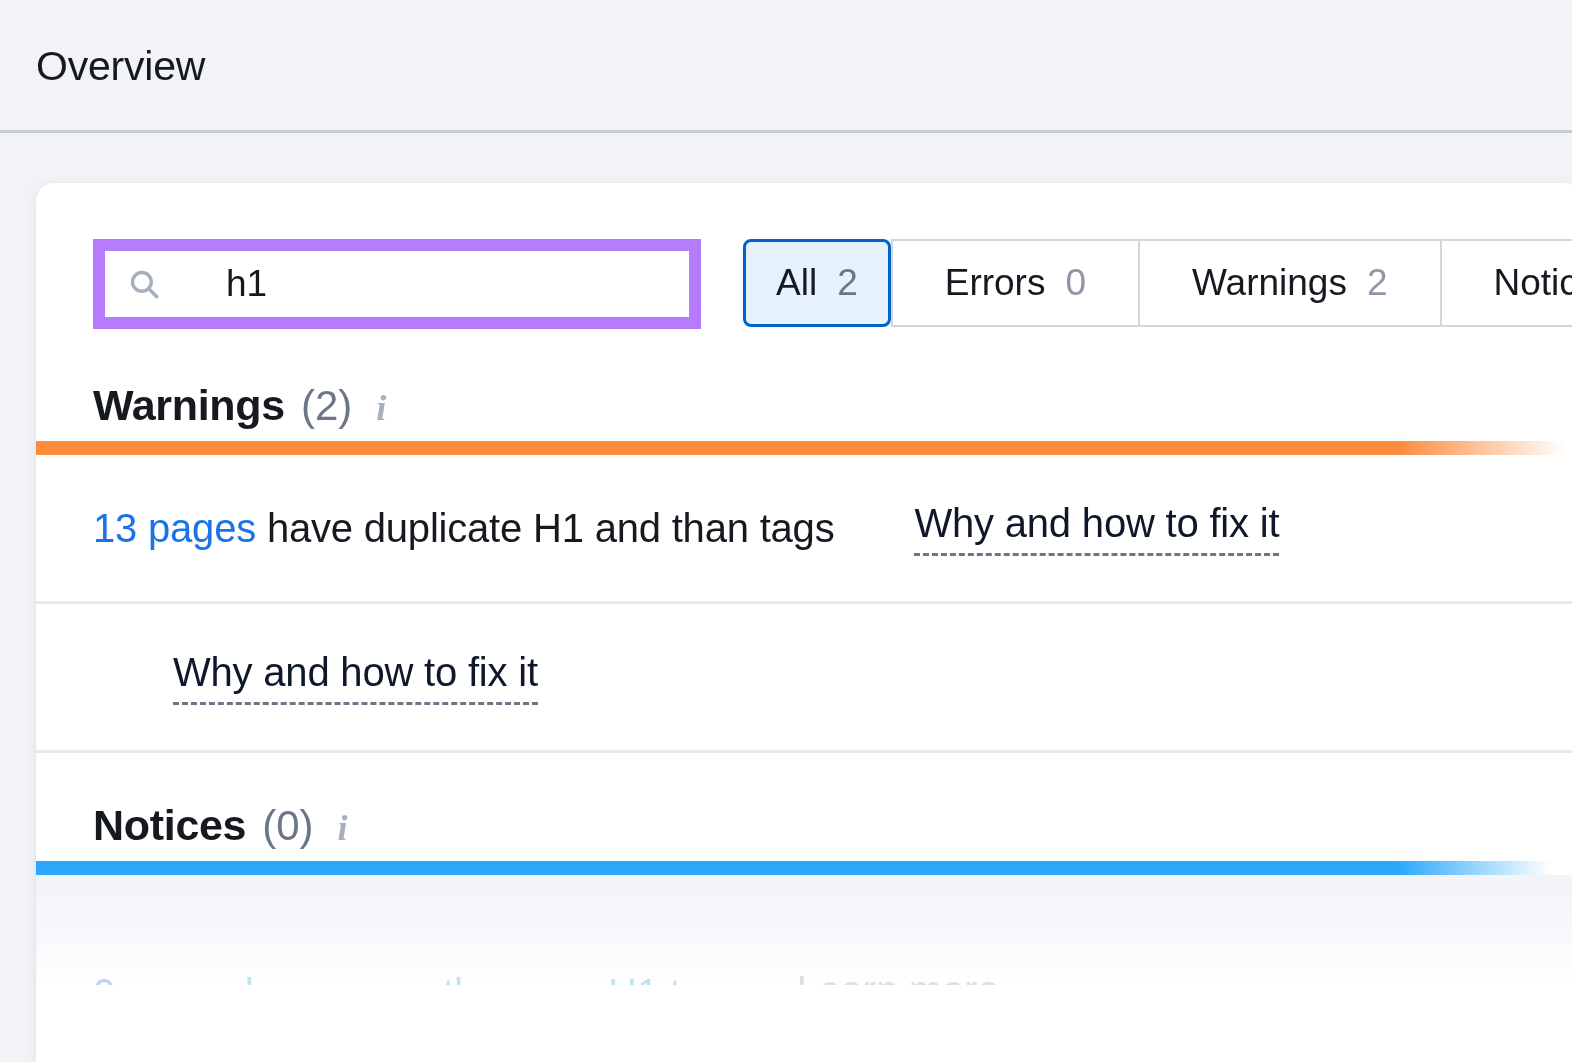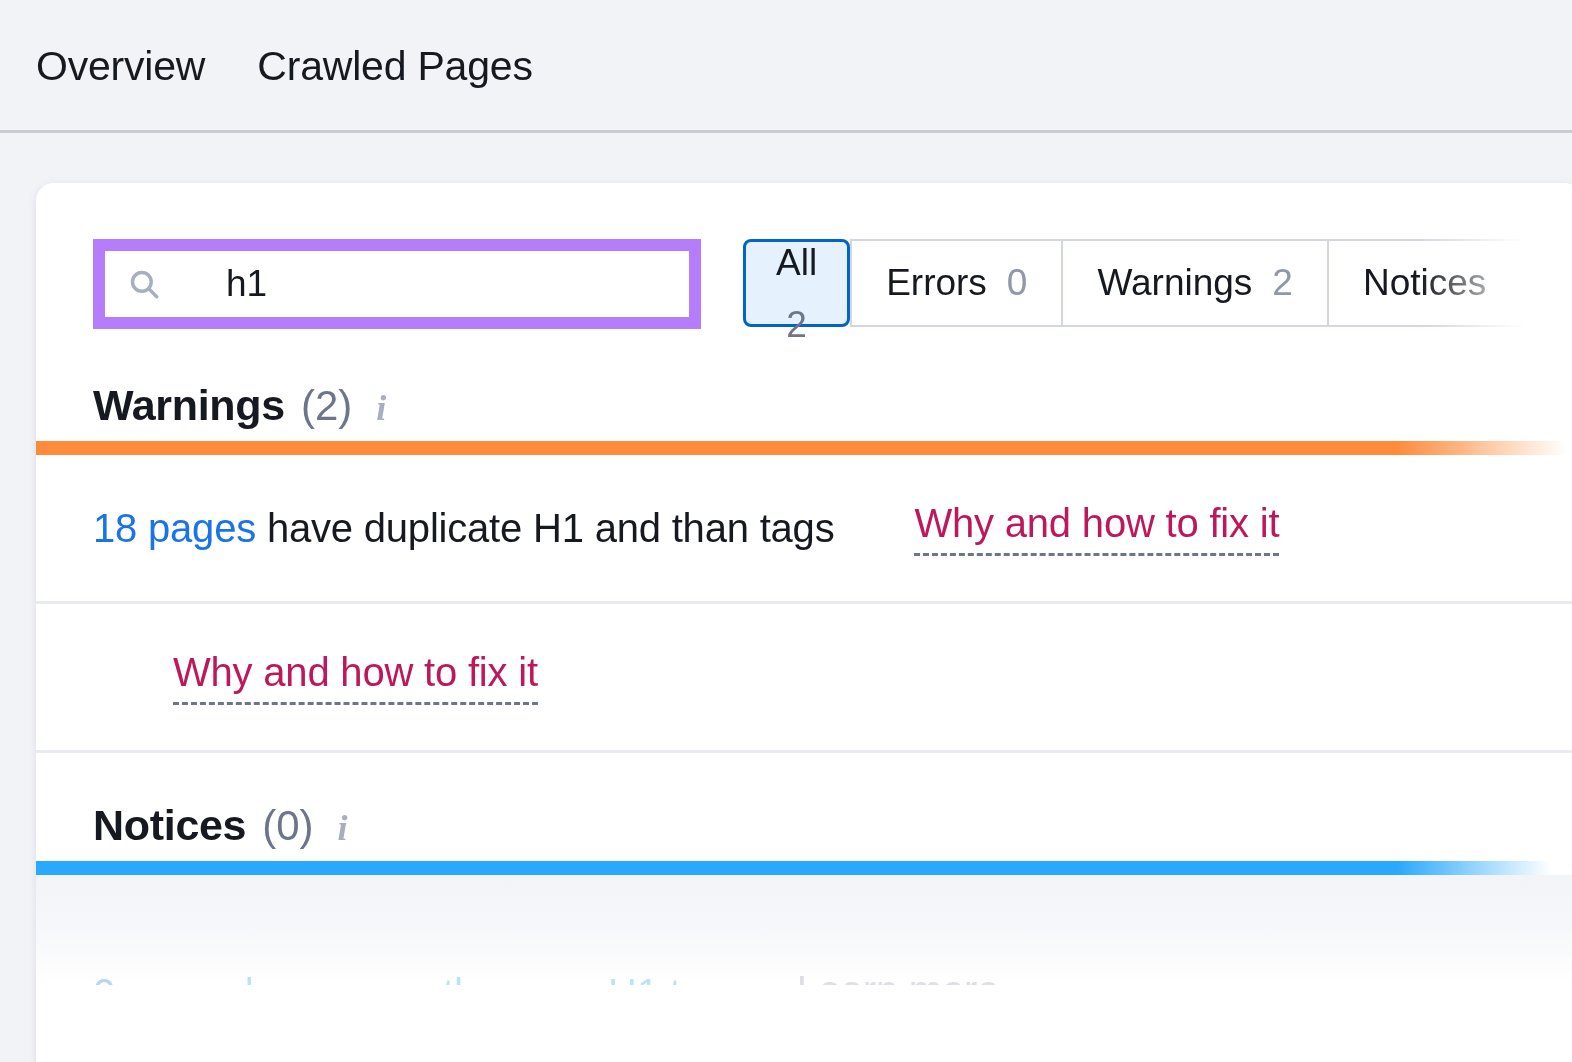--- a/index.html
+++ b/index.html
@@ -126,40 +126,39 @@
     display: flex;
     margin-left: 42px;
     height: 88px;
     flex: 0 0 auto;
     position: relative;
   }
   .seg {
     display: flex;
     align-items: center;
     gap: 20px;
-    padding: 0 34px;
+    padding: 0 52px;
     height: 88px;
     background: #fff;
     border: 2px solid #d3d6de;
     border-right-width: 0;
     font-size: 37px;
     color: #16191f;
     white-space: nowrap;
     cursor: pointer;
   }
   .seg:first-child { border-radius: 8px 0 0 8px; }
   .seg:last-child  { border-right-width: 2px; border-radius: 0 8px 8px 0; }
   .seg .seg-count { color: #8f97a8; }
   .seg.selected {
     background: #e5f2fd;
     border: 3px solid #0064c8;
     border-radius: 8px;
     z-index: 3;
     padding: 0 30px;
-    flex-direction: column;
   }
   .seg.selected .seg-count { color: #6d7688; }
 
   .seg-fade {
     position: absolute;
     top: 0; right: 0;
     width: 120px;
     height: 100%;
     background: linear-gradient(to right, rgba(255,255,255,0) 0%, #ffffff 88%);
     pointer-events: none;
@@ -220,21 +219,21 @@
     white-space: nowrap;
     letter-spacing: -0.2px;
   }
   .issue-link {
     color: #1a73e8;
     cursor: pointer;
   }
   .fix-link {
     margin-left: 80px;
     font-size: 40px;
-    color: #be185d;
+    color: #0f172a;
     border-bottom: 3px dashed #6d7688;
     padding-bottom: 7px;
     cursor: pointer;
     white-space: nowrap;
     letter-spacing: -0.2px;
   }
 
   
   .faded-zone {
     position: relative;
@@ -256,23 +255,20 @@
     color: #8f97a8;
     margin-left: 72px;
   }
 </style>
 </head>
 <body>
 
 <div class="nav-tabs">
   <div class="nav-tab">
     <span>Overview</span>
-  </div>
-  <div class="nav-tab">
-    <span>Crawled Pages</span>
   </div>
 </div>
 
 <div class="card">
 
   <div class="filter-bar">
 
     <div class="search-wrap">
       <div class="search-inner">
         <svg class="search-icon" viewBox="0 0 24 24">
@@ -310,21 +306,21 @@
 
   <div class="section-head">
     <span class="section-title">Warnings</span>
     <span class="section-count">(2)</span>
     <span class="info-icon">i</span>
   </div>
   <div class="bar bar-warning"></div>
 
   <div class="issue-row">
     <span class="issue-text">
-      <span class="issue-link">18 pages</span><span> have duplicate H1 and than tags</span>
+      <span class="issue-link">13 pages</span><span> have duplicate H1 and than tags</span>
     </span>
     <span class="fix-link">Why and how to fix it</span>
   </div>
 
   <div class="issue-row">
     <span class="fix-link">Why and how to fix it</span>
   </div>
 
   <div class="section-head">
     <span class="section-title">Notices</span>

